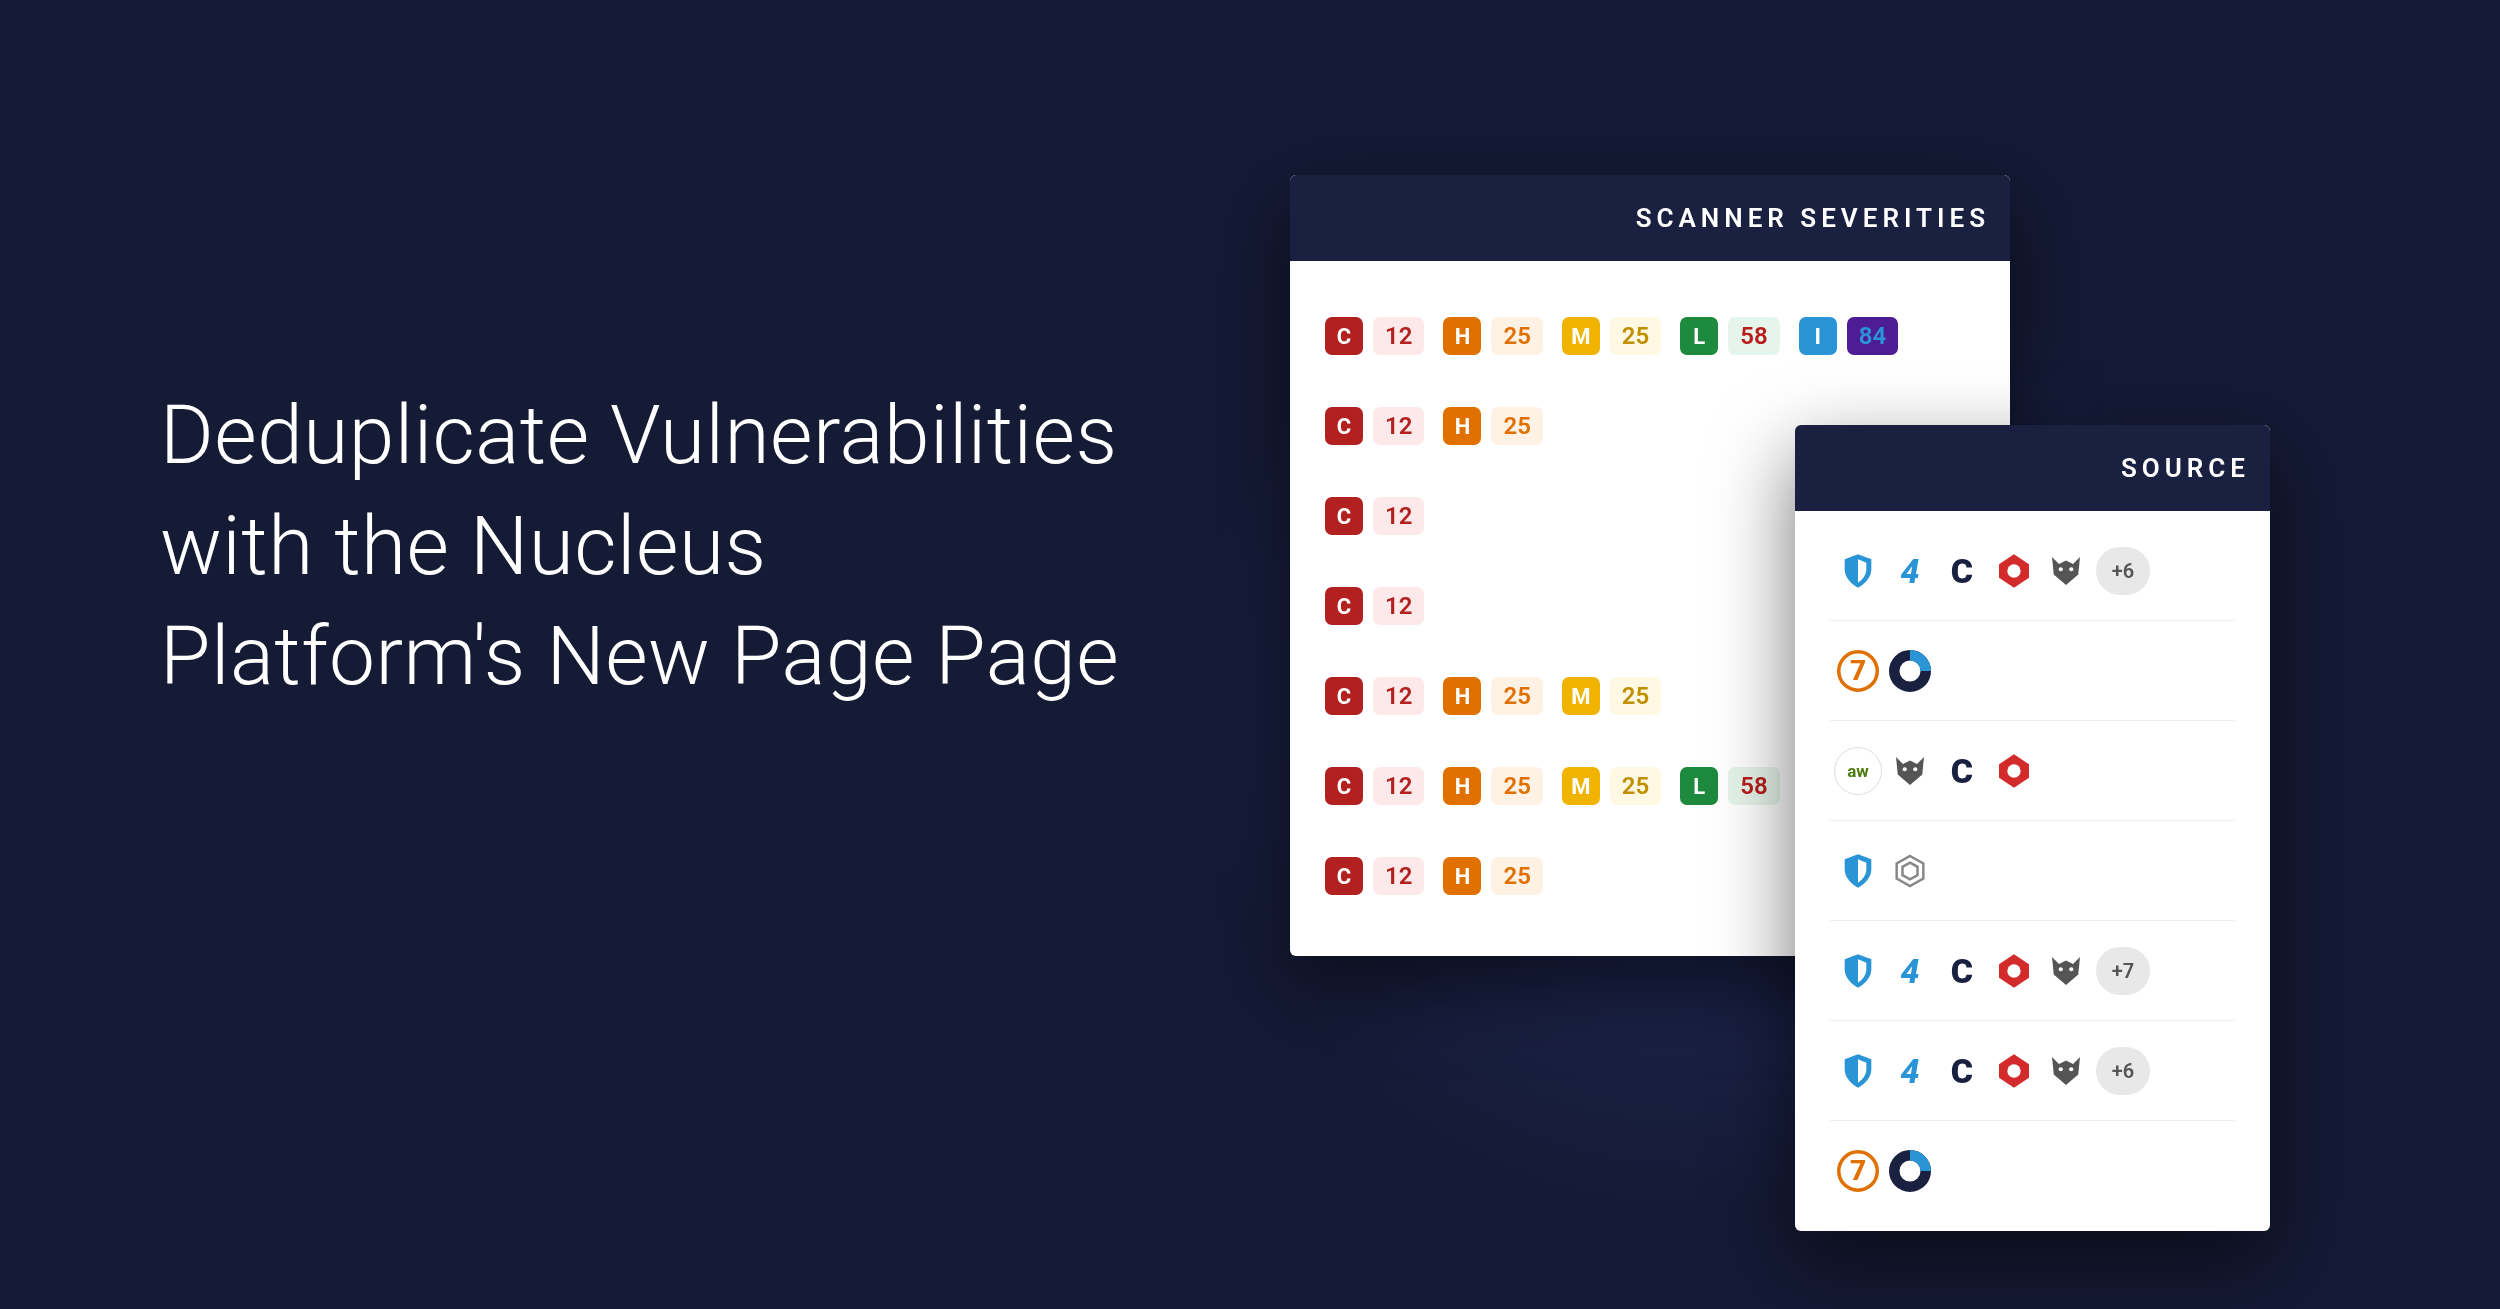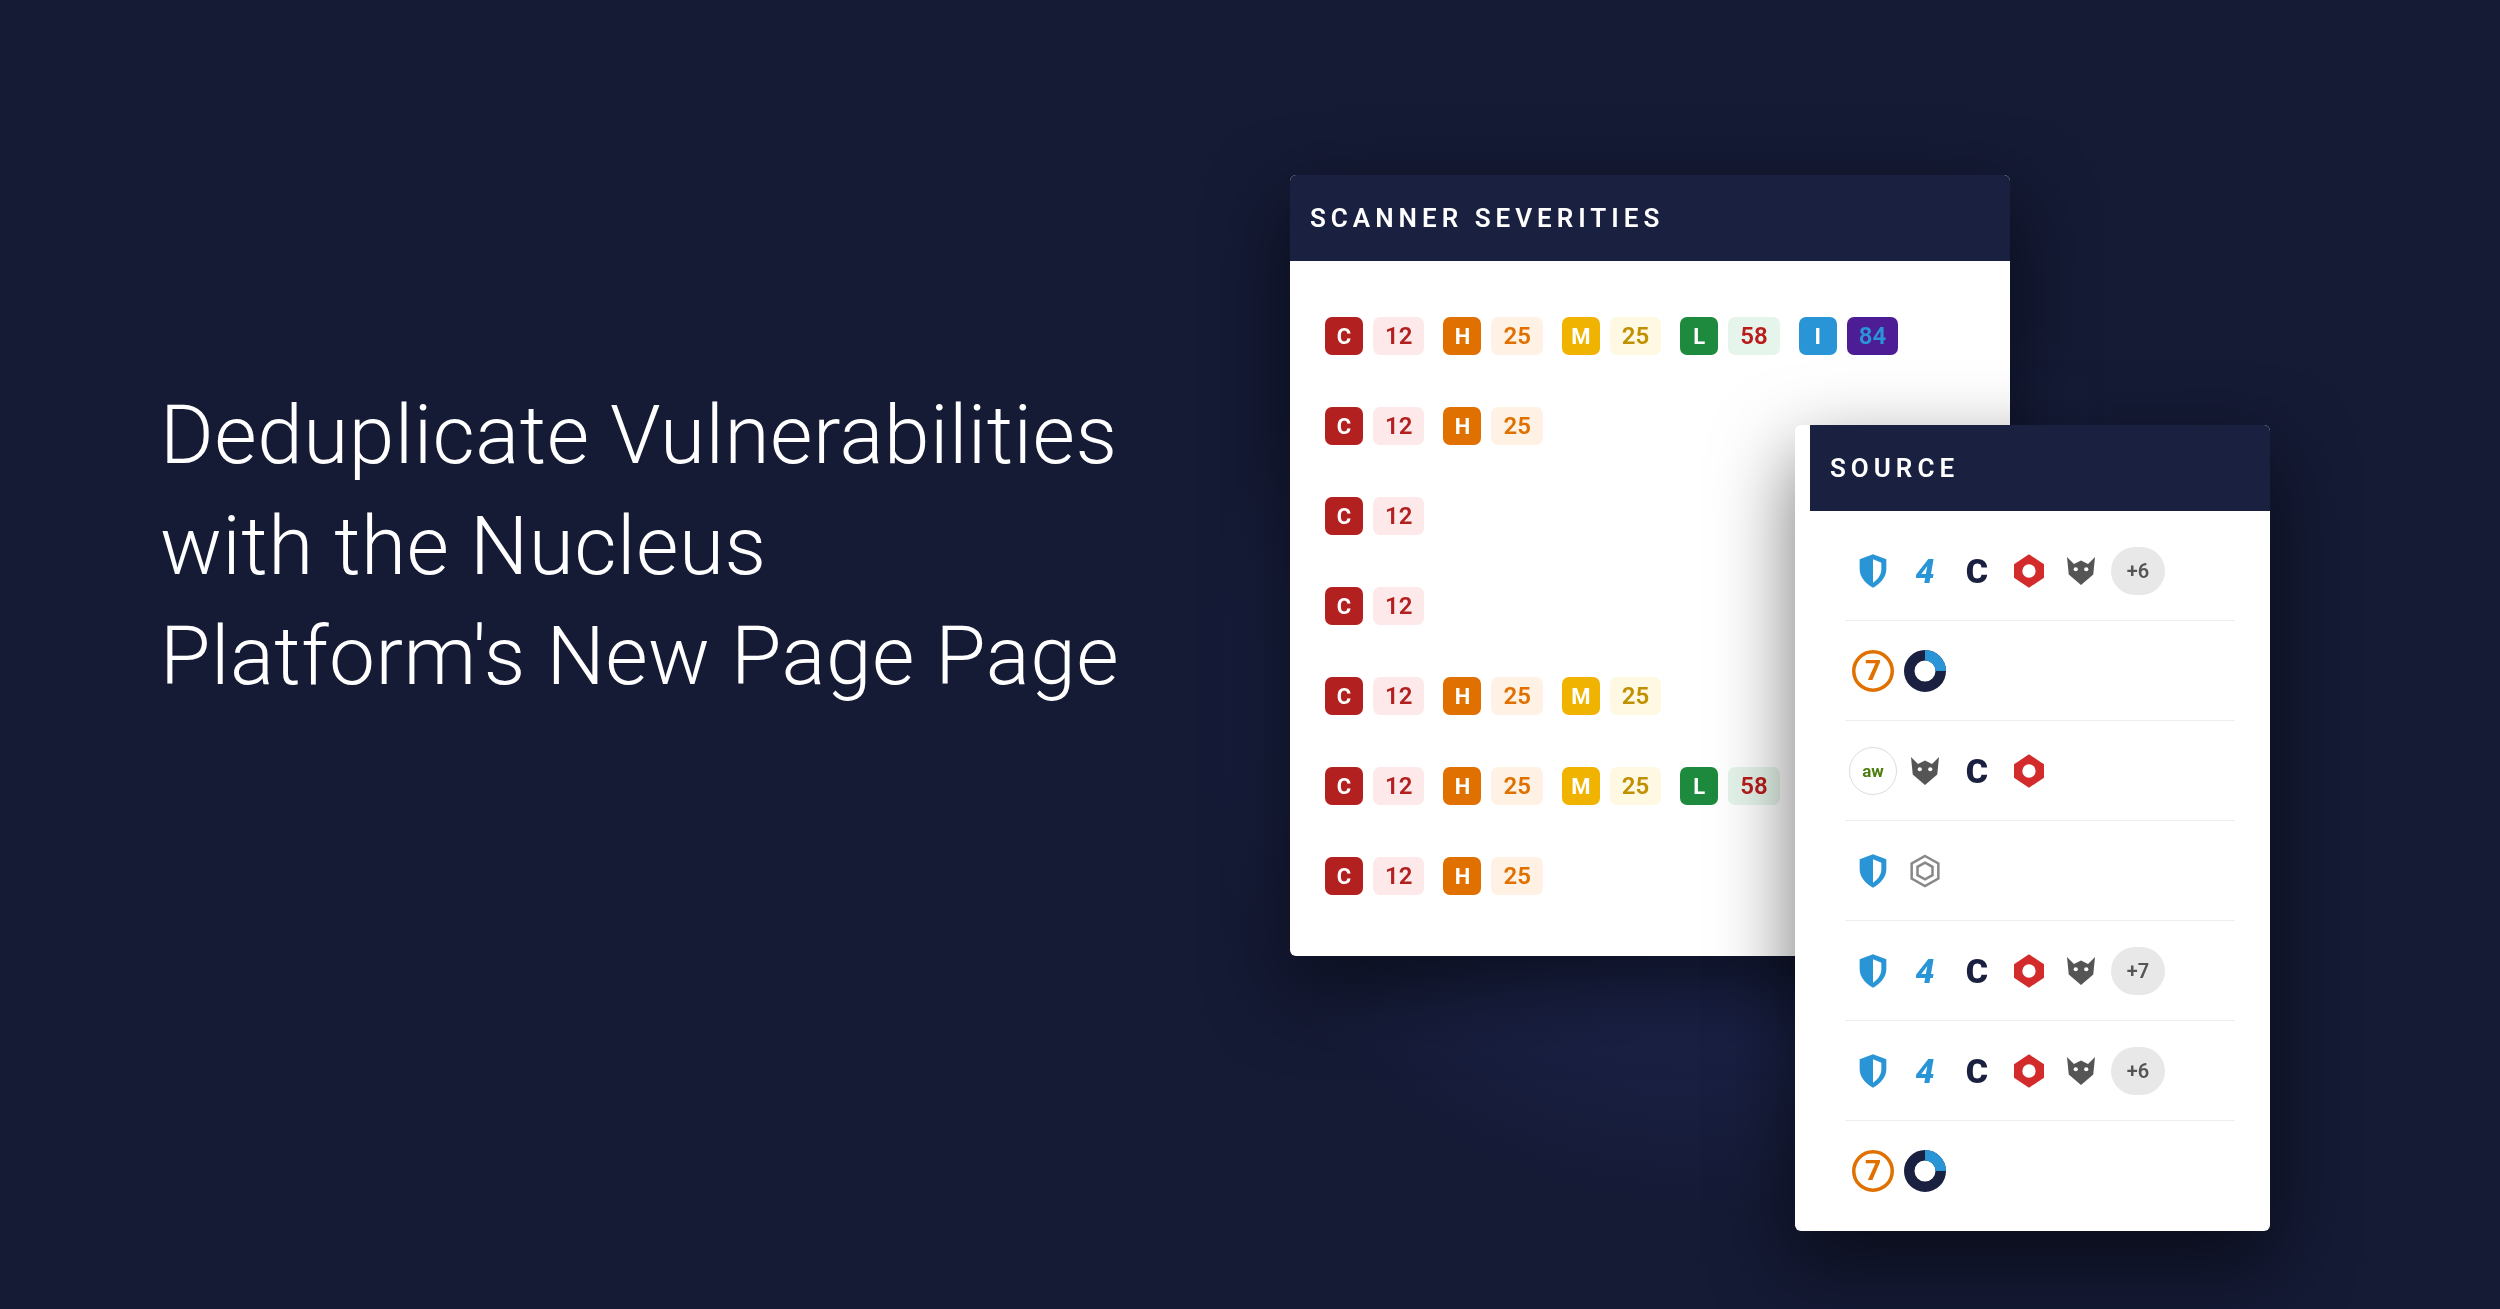--- a/index.html
+++ b/index.html
@@ -32,25 +32,25 @@
     letter-spacing: 0.5px;
   }
   .card {
     position: absolute;
     background: #ffffff;
     border-radius: 6px;
     box-shadow: 0 30px 80px rgba(0,0,0,0.55);
     overflow: hidden;
   }
   .card-severities { left: 1290px; top: 175px; width: 720px; }
-  .card-source { left: 1795px; top: 425px; width: 475px; padding-left: 15px; }
+  .card-source { left: 1795px; top: 425px; width: 475px; }
   .card-header {
     background: #1a2140;
     color: #ffffff;
-    text-align: left;
+    text-align: right;
     padding: 28px 20px;
     font-size: 26px;
     font-weight: 600;
     letter-spacing: 5px;
   }
   .card-body { padding: 30px 35px 35px 35px; }
   .sev-row {
     display: flex;
     align-items: center;
     gap: 10px;

